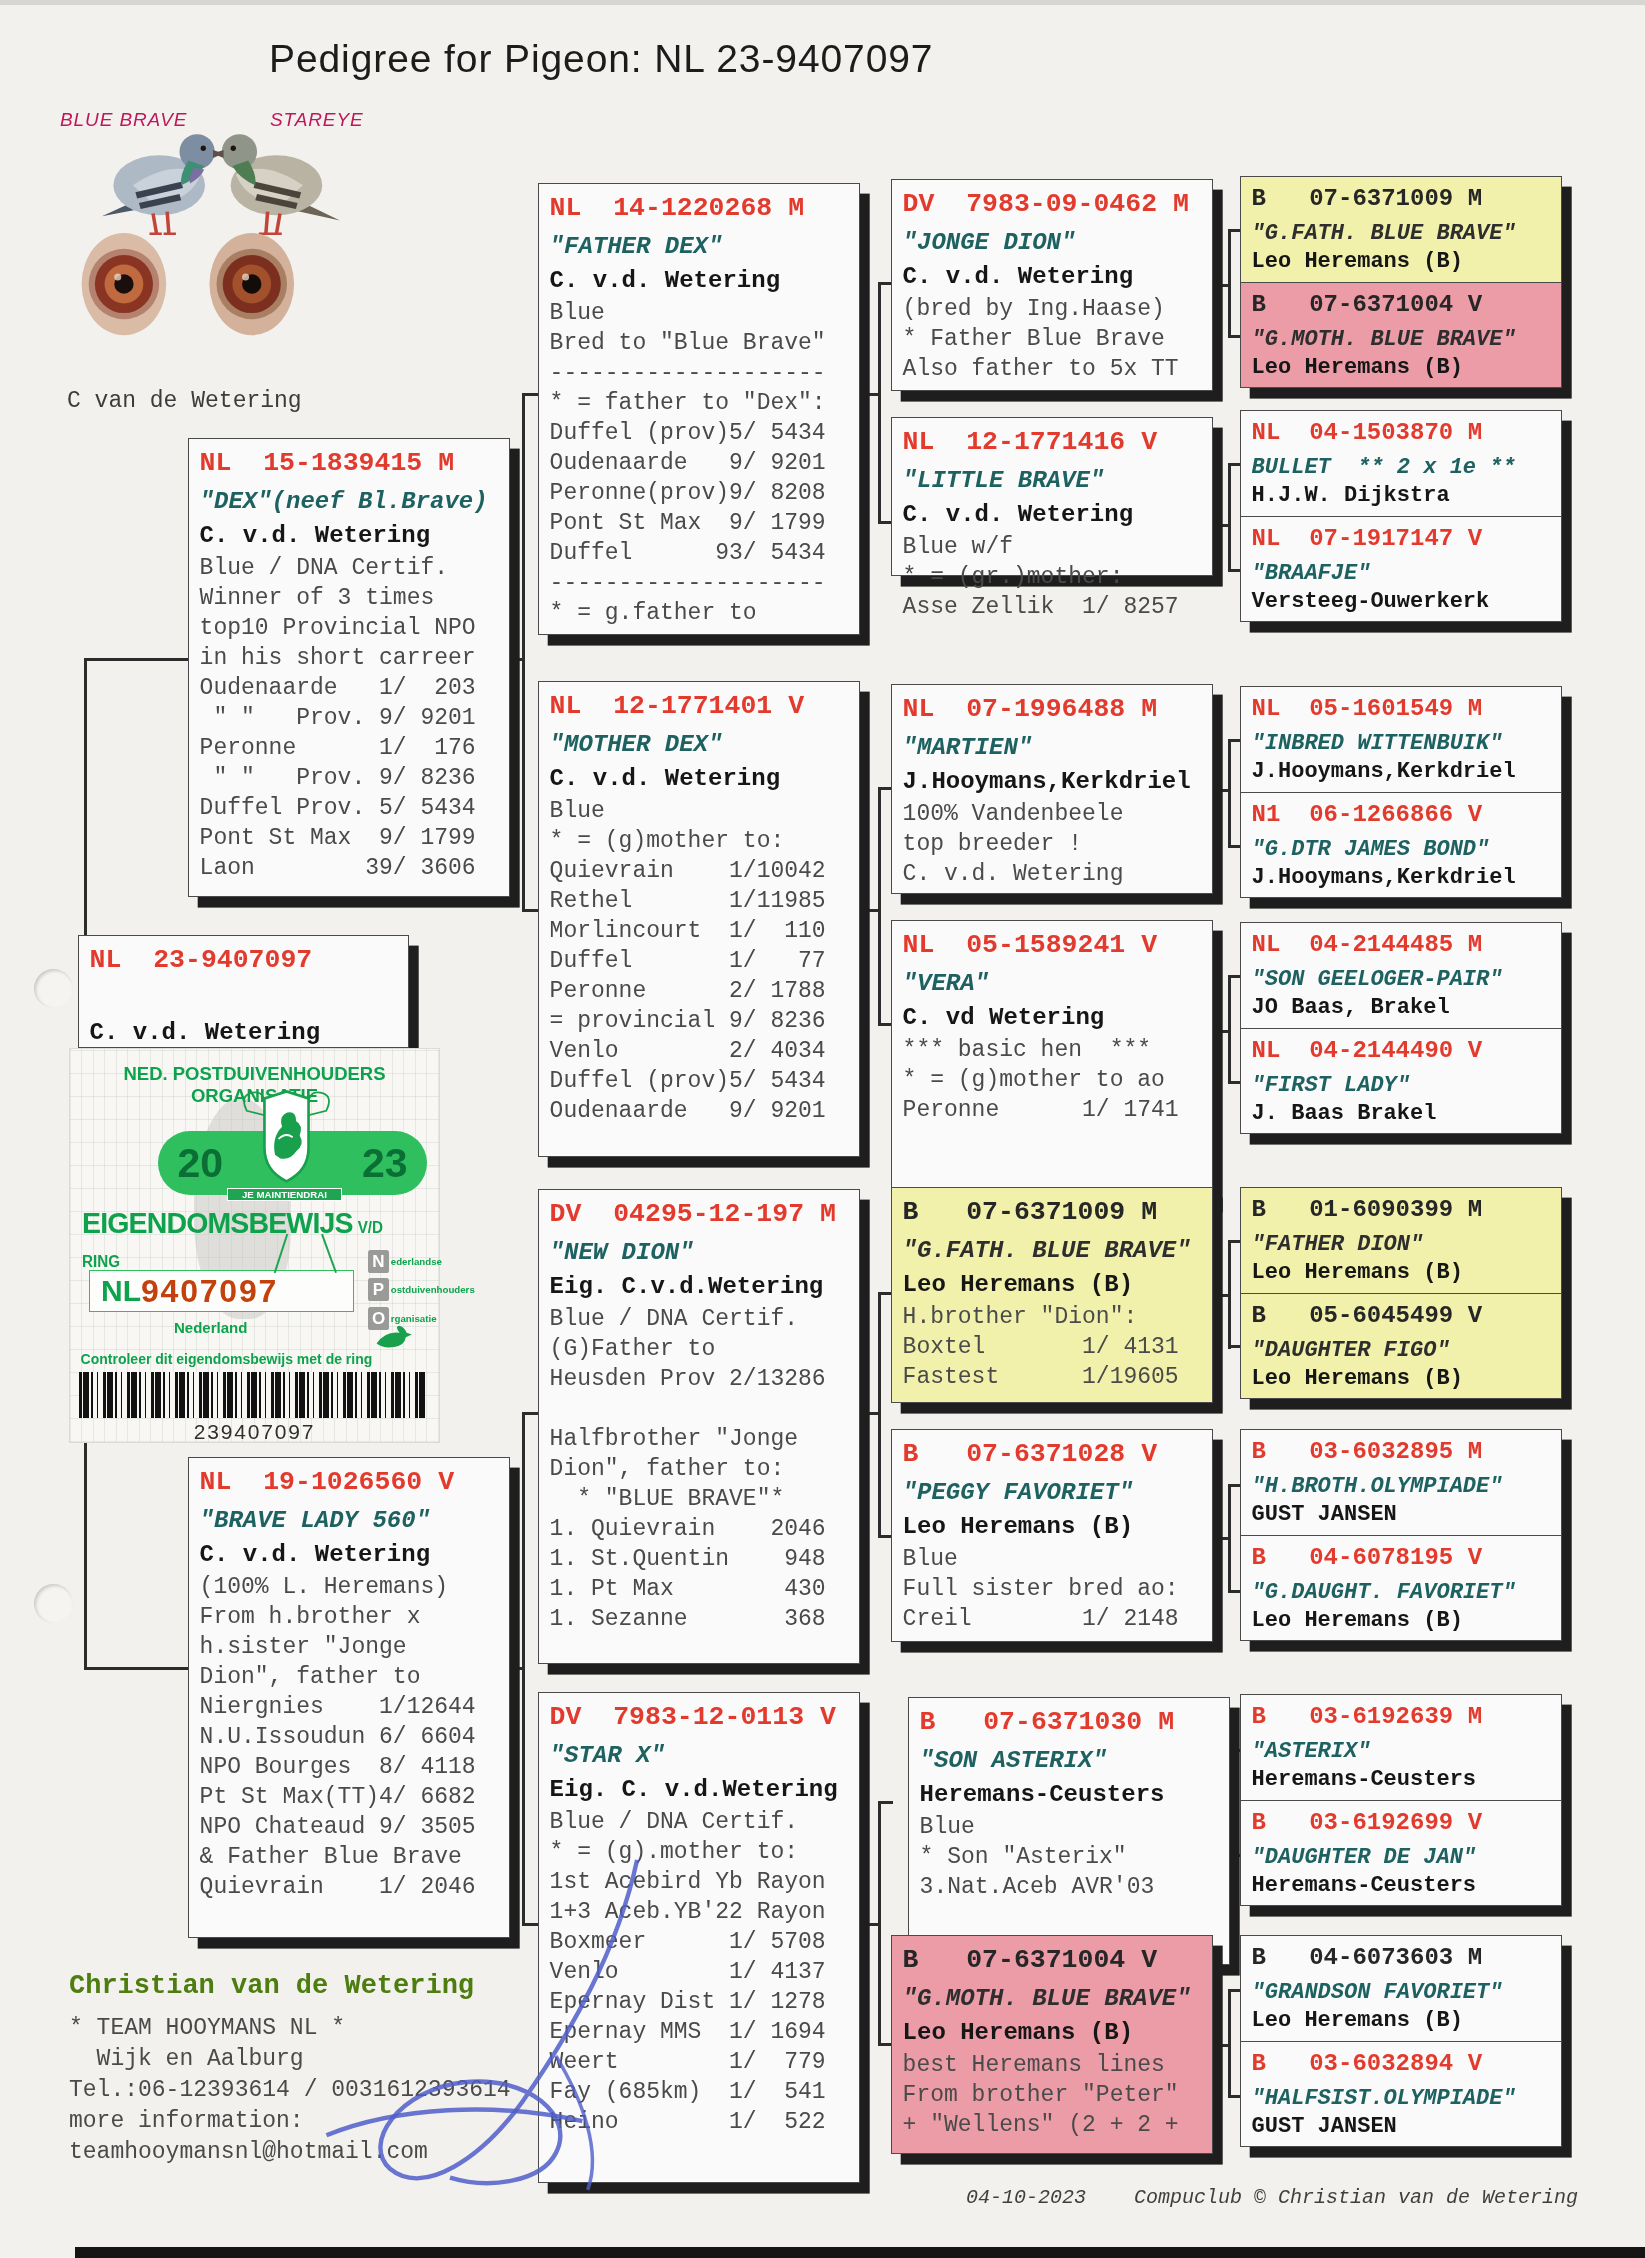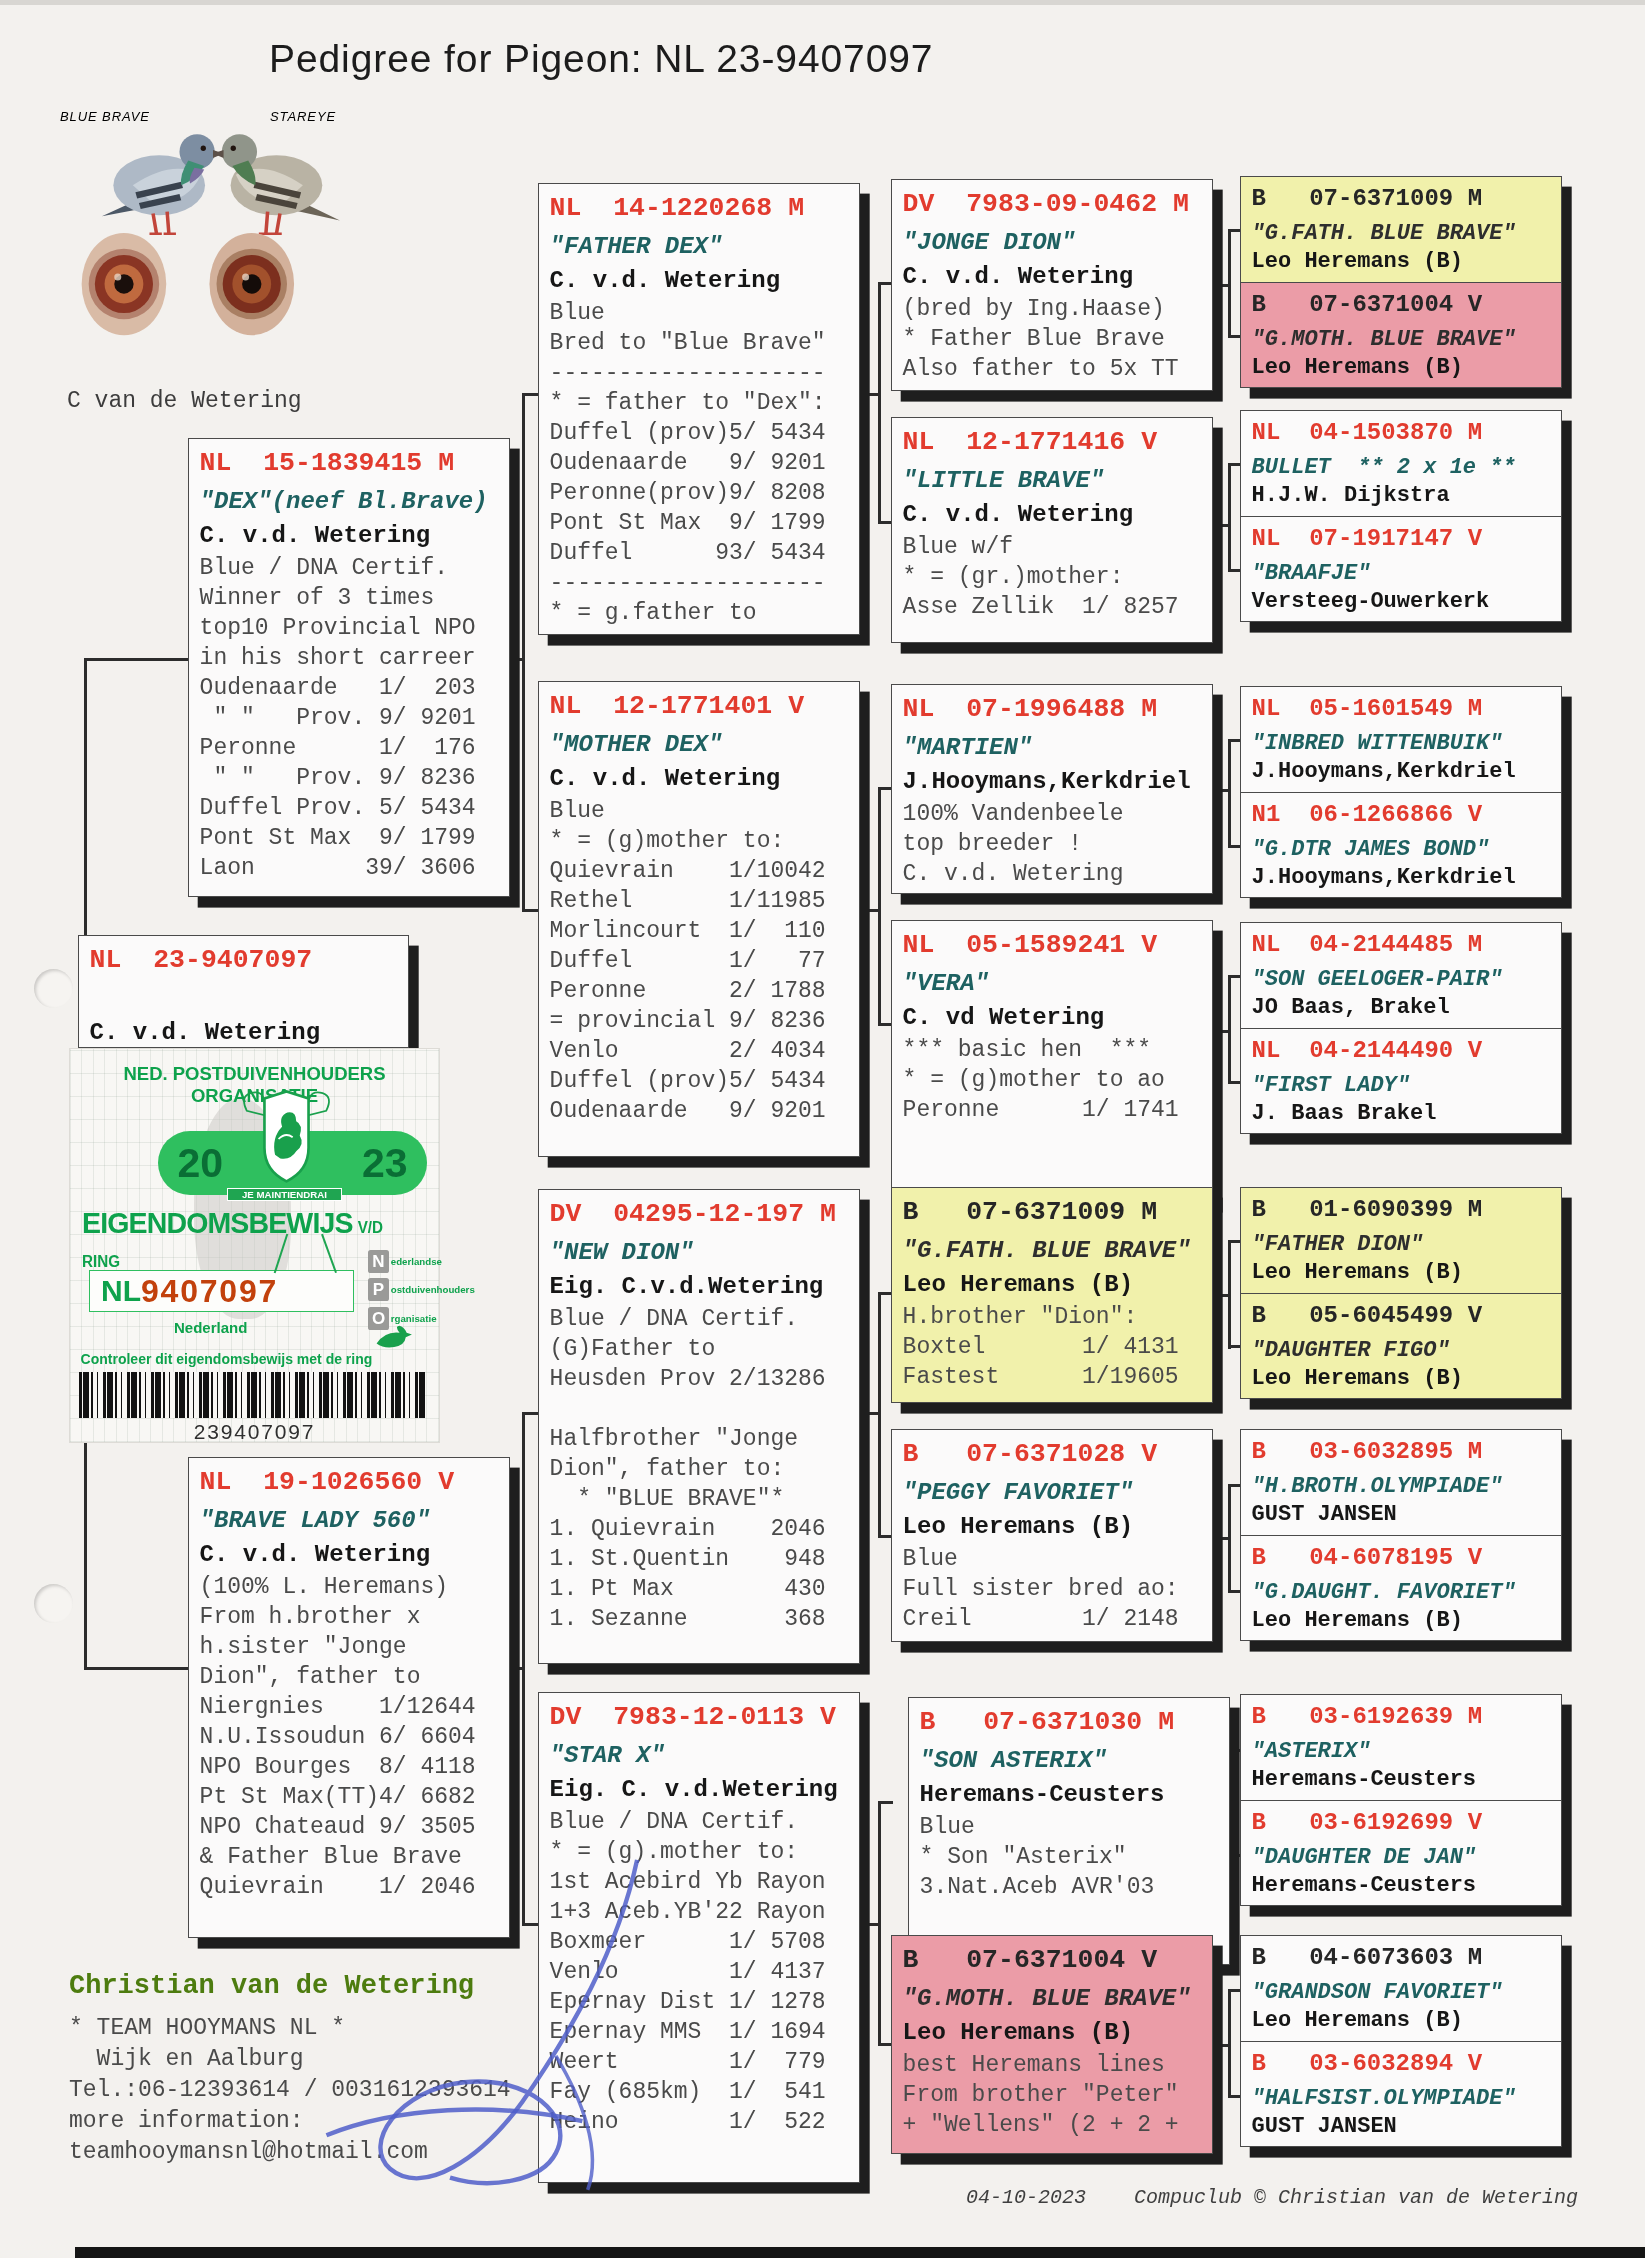--- a/index.html
+++ b/index.html
@@ -9,21 +9,21 @@
     background: #f3f1ee; overflow: hidden;
     font-family: "Liberation Mono", monospace;
   }
   .top-edge { position:absolute; left:0; top:0; width:100%; height:5.3px; background:#d8d6d2; }
   .bottom-bar { position:absolute; left:75px; bottom:0; right:0; height:11.5px; background:#151515; }
   .title {
     position:absolute; left:269px; top:37px;
     font-family:"Liberation Sans", sans-serif; font-size:39px; color:#1c1c1c; letter-spacing:0.9px;
   }
   .photo-label { position:absolute; font-family:"Liberation Sans",sans-serif; font-style:italic;
-    font-size:13px; color:#000000; letter-spacing:0.9px; }
+    font-size:19px; color:#be185d; letter-spacing:0.9px; }
   .breeder-note { position:absolute; left:67px; top:388px; font-size:23px; color:#3c3c3c; white-space:pre; }
 
   
   .cline { position:absolute; background:#2c2c2c; z-index:1; }
 
   
   .box {
     position:absolute; width:322px; background:#fbfafa; border:1.8px solid #4a4a4a;
     box-shadow:9.7px 10.6px 0 #1e1e1e; padding:8.8px 10.6px; z-index:2;
   }
@@ -333,21 +333,21 @@
 
   <div class="box" style="left:891px; top:179px; height:212px;">
     <div class="ring">DV  7983-09-0462 M</div>
     <div class="pname">"JONGE DION"</div>
     <div class="owner">C. v.d. Wetering</div>
     <pre class="bd">(bred by Ing.Haase)
 * Father Blue Brave
 Also father to 5x TT</pre>
   </div>
 
-  <div class="box" style="left:891px; top:417px; height:226px;">
+  <div class="box" style="left:891px; top:417px; height:159px;">
     <div class="ring">NL  12-1771416 V</div>
     <div class="pname">"LITTLE BRAVE"</div>
     <div class="owner">C. v.d. Wetering</div>
     <pre class="bd">Blue w/f
 * = (gr.)mother:
 Asse Zellik  1/ 8257</pre>
   </div>
 
   <div class="box" style="left:891px; top:684px; height:210px;">
     <div class="ring">NL  07-1996488 M</div>

